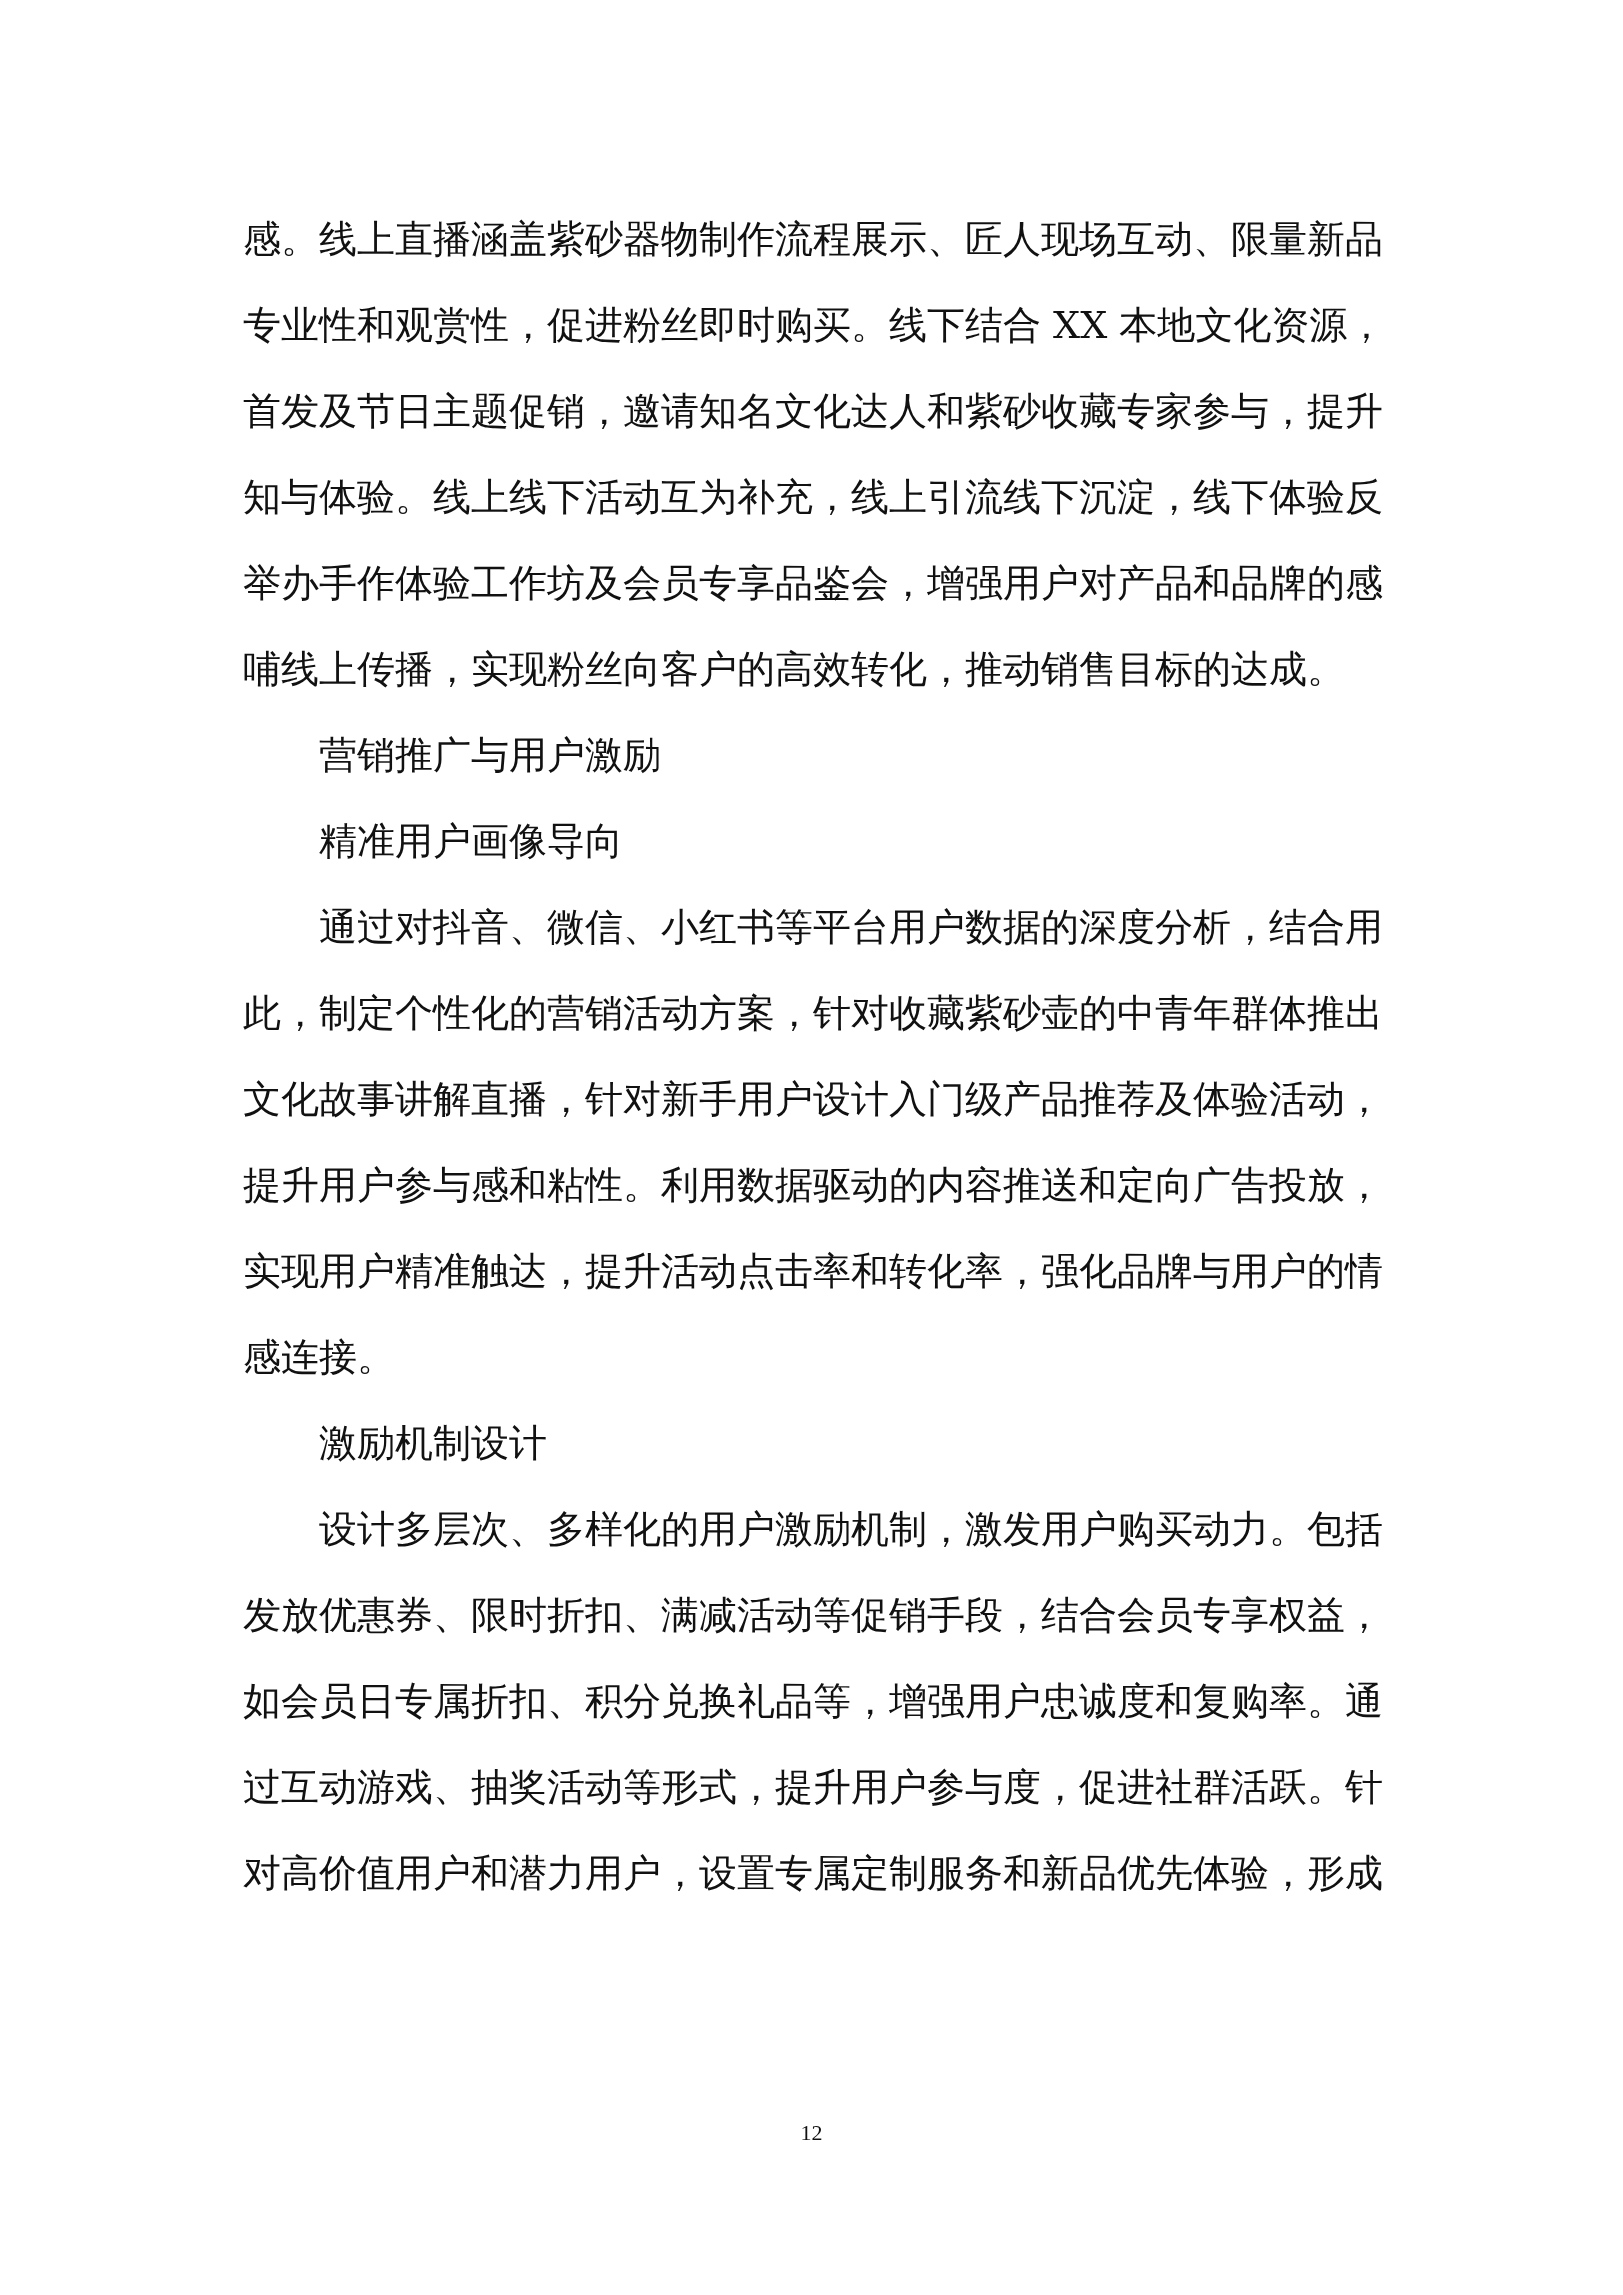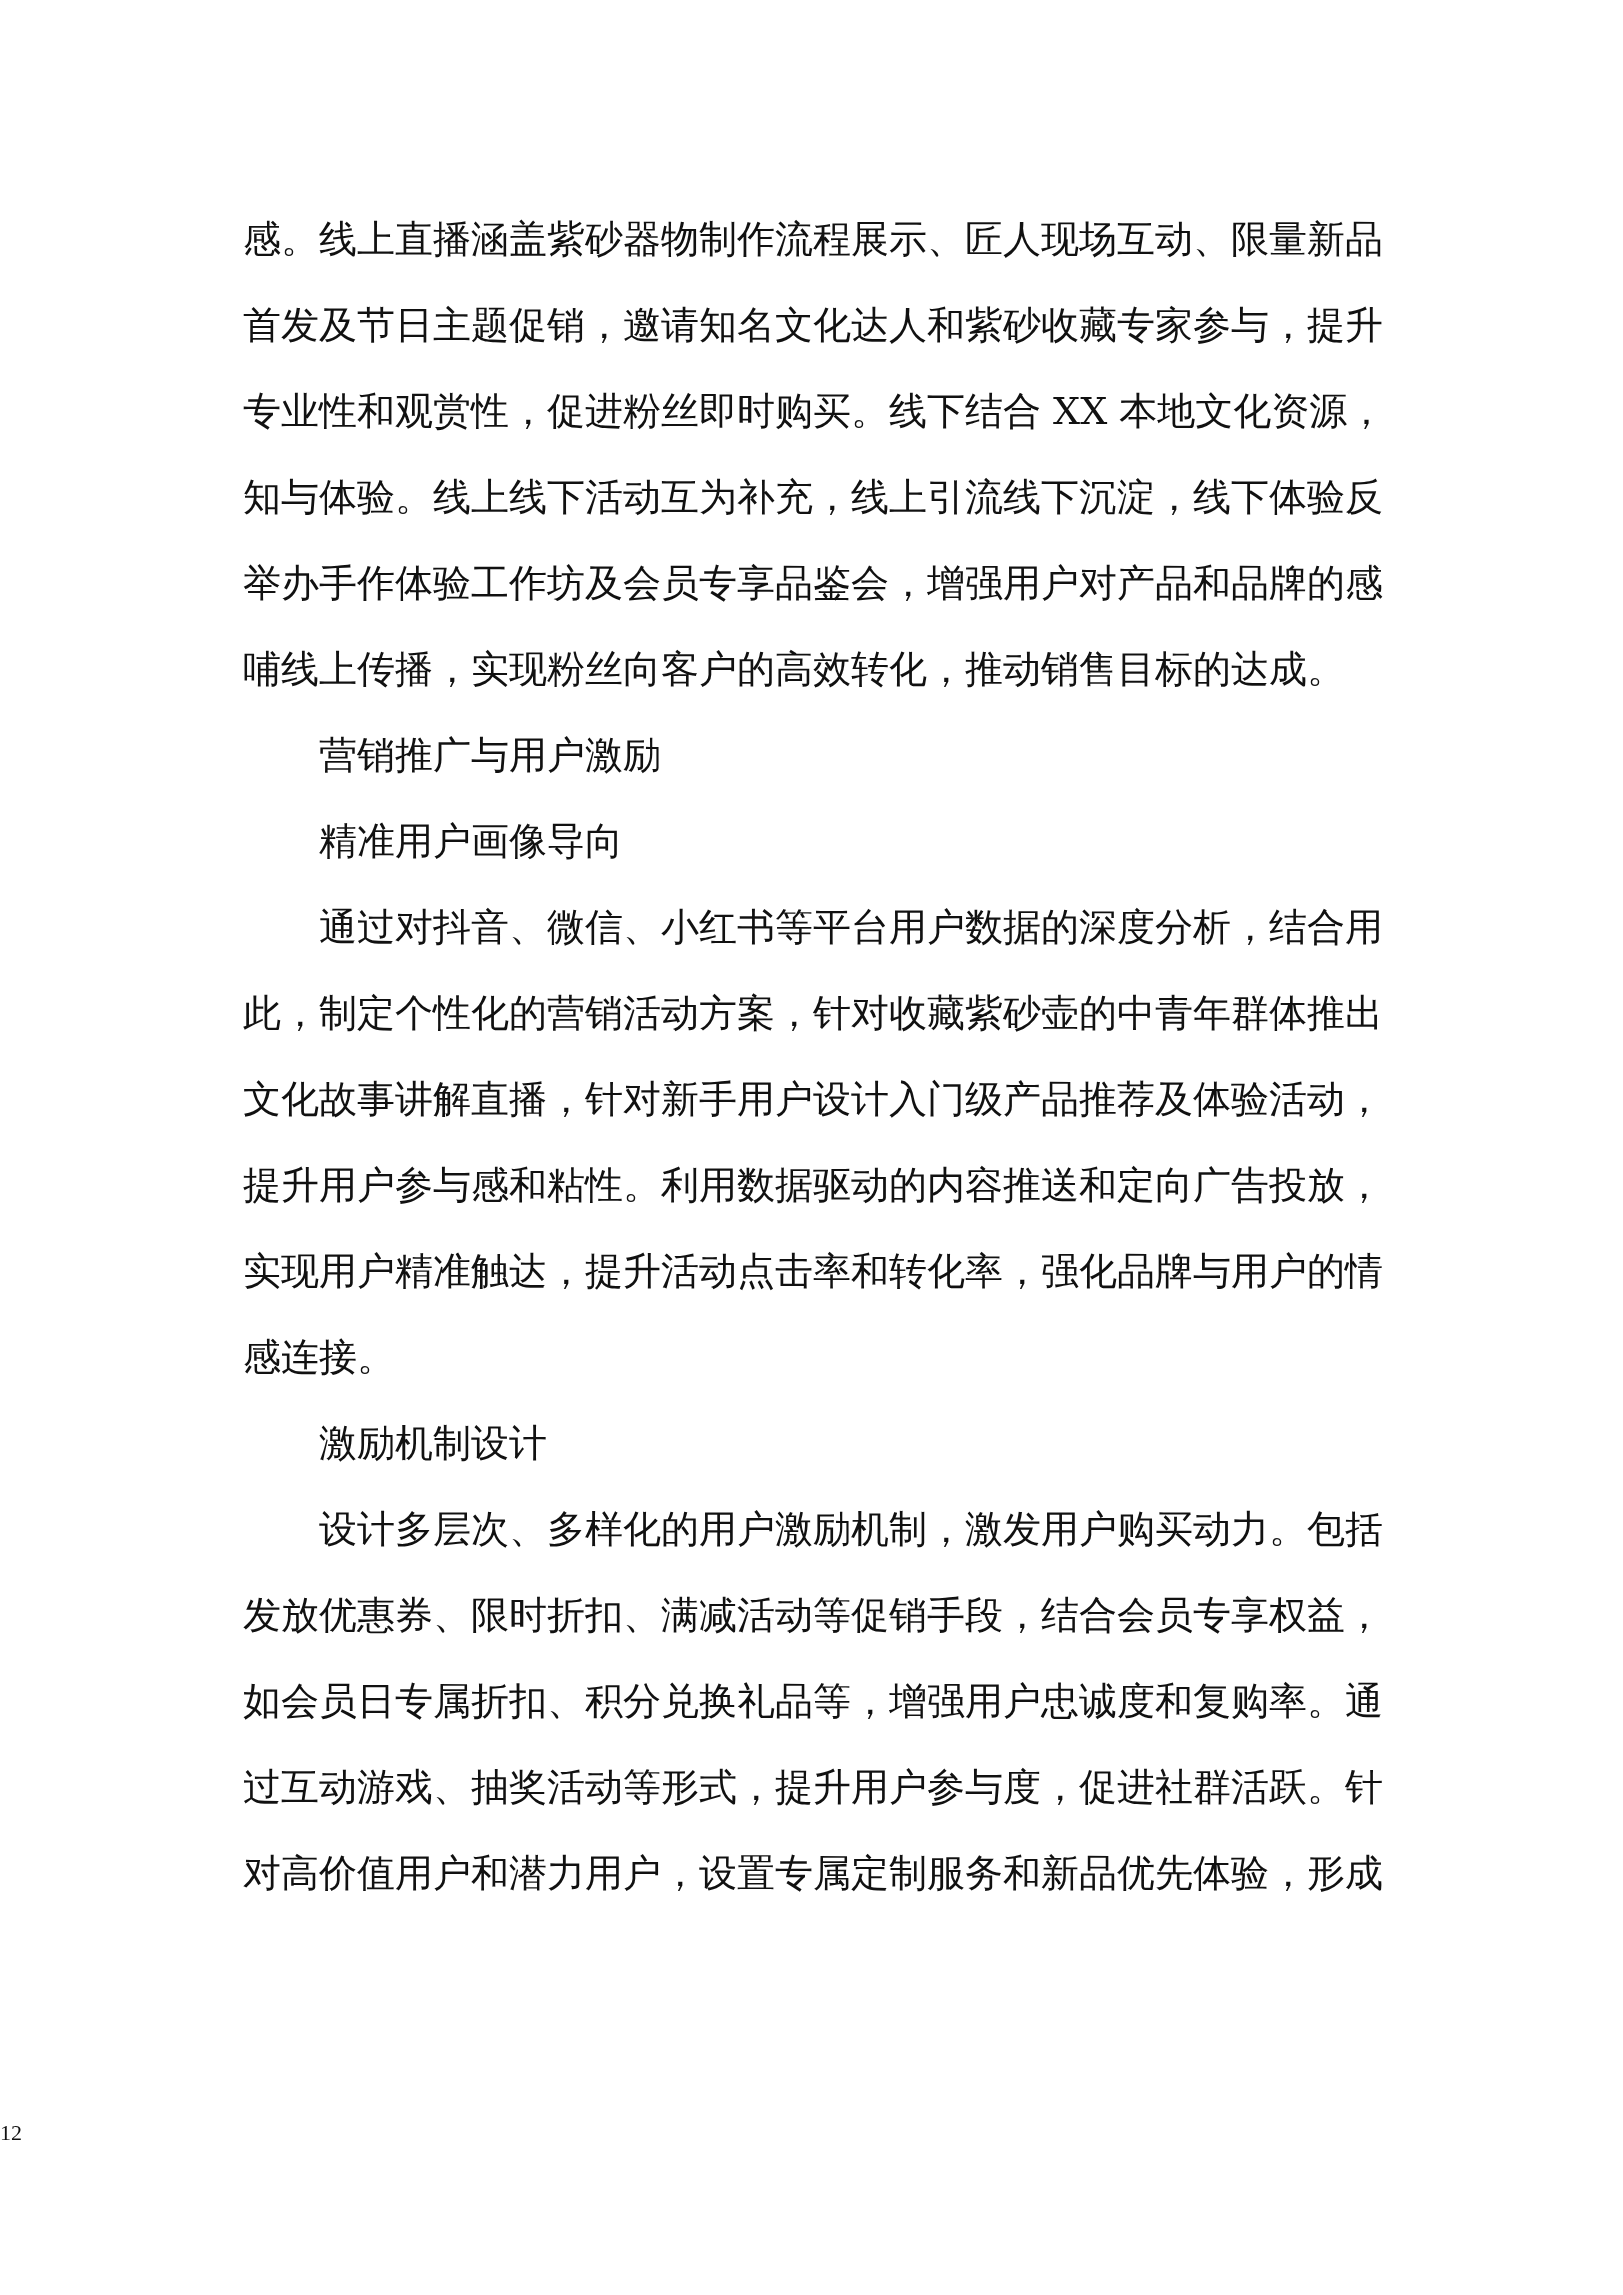--- a/index.html
+++ b/index.html
@@ -10,30 +10,30 @@
     font-size: 38px; color: #111111;
   }
   .line {
     height: 86px; line-height: 86px; white-space: nowrap;
     text-align: justify; text-align-last: justify;
   }
   .line.indent { padding-left: 76px; }
   .line.last { text-align-last: left; }
   .pagenum {
     position: absolute; left: 0; width: 1623px; top: 2120px;
-    font-family: "Liberation Serif", serif; font-size: 22px; color: #111;
+    text-align: center; font-family: "Liberation Serif", serif; font-size: 22px; color: #111;
   }
 </style>
 </head>
 <body>
 
 <div class="page">
   <div class="line">感。线上直播涵盖紫砂器物制作流程展示、匠人现场互动、限量新品</div>
+  <div class="line">专业性和观赏性，促进粉丝即时购买。线下结合 XX 本地文化资源，</div>
   <div class="line">首发及节日主题促销，邀请知名文化达人和紫砂收藏专家参与，提升</div>
-  <div class="line">专业性和观赏性，促进粉丝即时购买。线下结合 XX 本地文化资源，</div>
   <div class="line">知与体验。线上线下活动互为补充，线上引流线下沉淀，线下体验反</div>
   <div class="line">举办手作体验工作坊及会员专享品鉴会，增强用户对产品和品牌的感</div>
   <div class="line last">哺线上传播，实现粉丝向客户的高效转化，推动销售目标的达成。</div>
   <div class="line indent last">营销推广与用户激励</div>
   <div class="line indent last">精准用户画像导向</div>
   <div class="line indent">通过对抖音、微信、小红书等平台用户数据的深度分析，结合用</div>
   <div class="line">此，制定个性化的营销活动方案，针对收藏紫砂壶的中青年群体推出</div>
   <div class="line">文化故事讲解直播，针对新手用户设计入门级产品推荐及体验活动，</div>
   <div class="line">提升用户参与感和粘性。利用数据驱动的内容推送和定向广告投放，</div>
   <div class="line">实现用户精准触达，提升活动点击率和转化率，强化品牌与用户的情</div>

